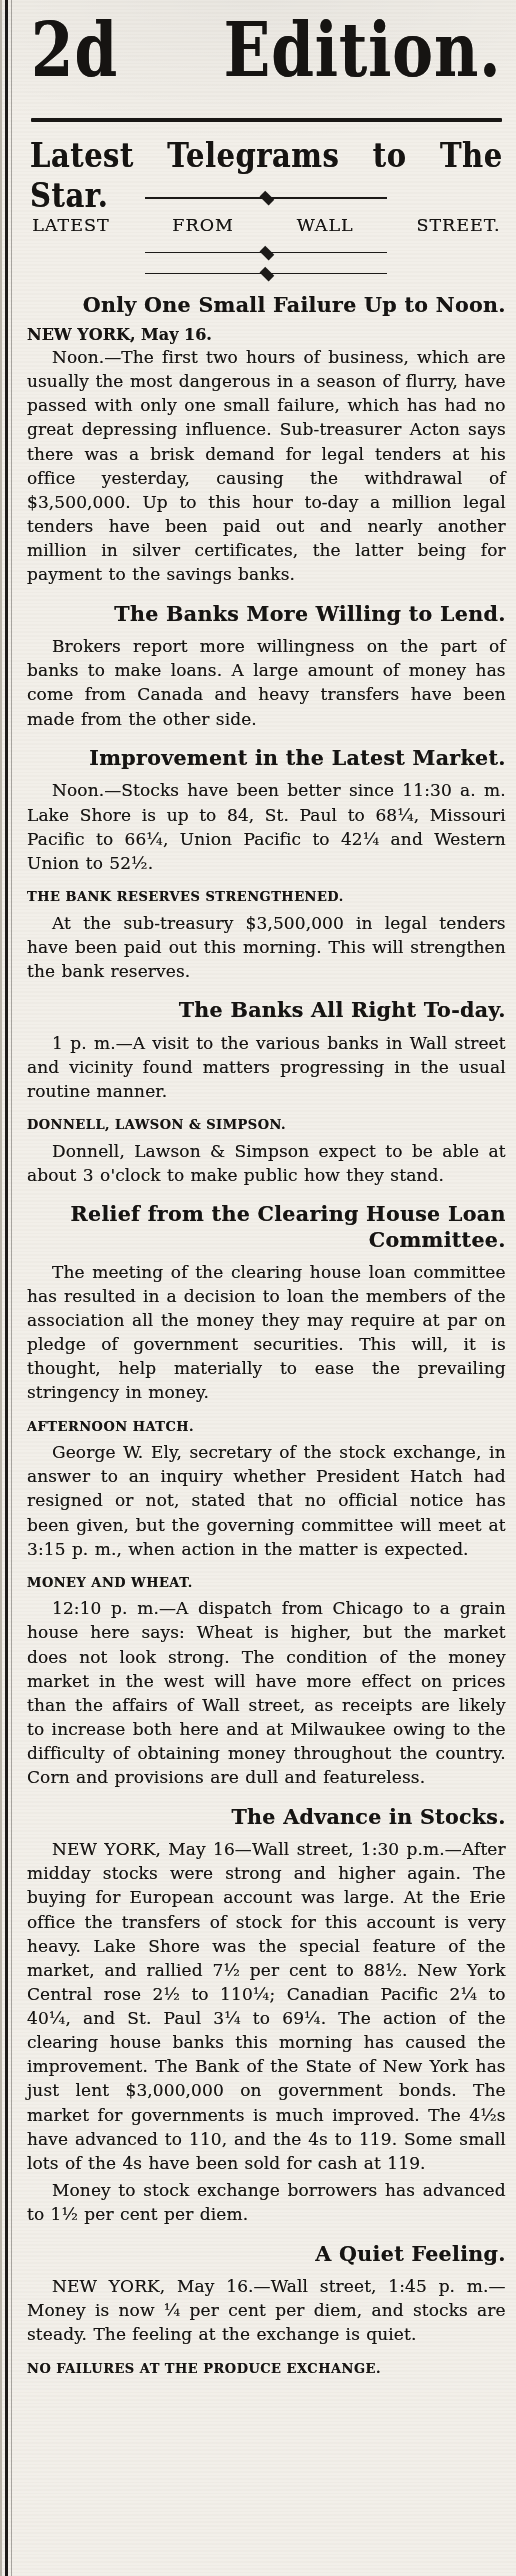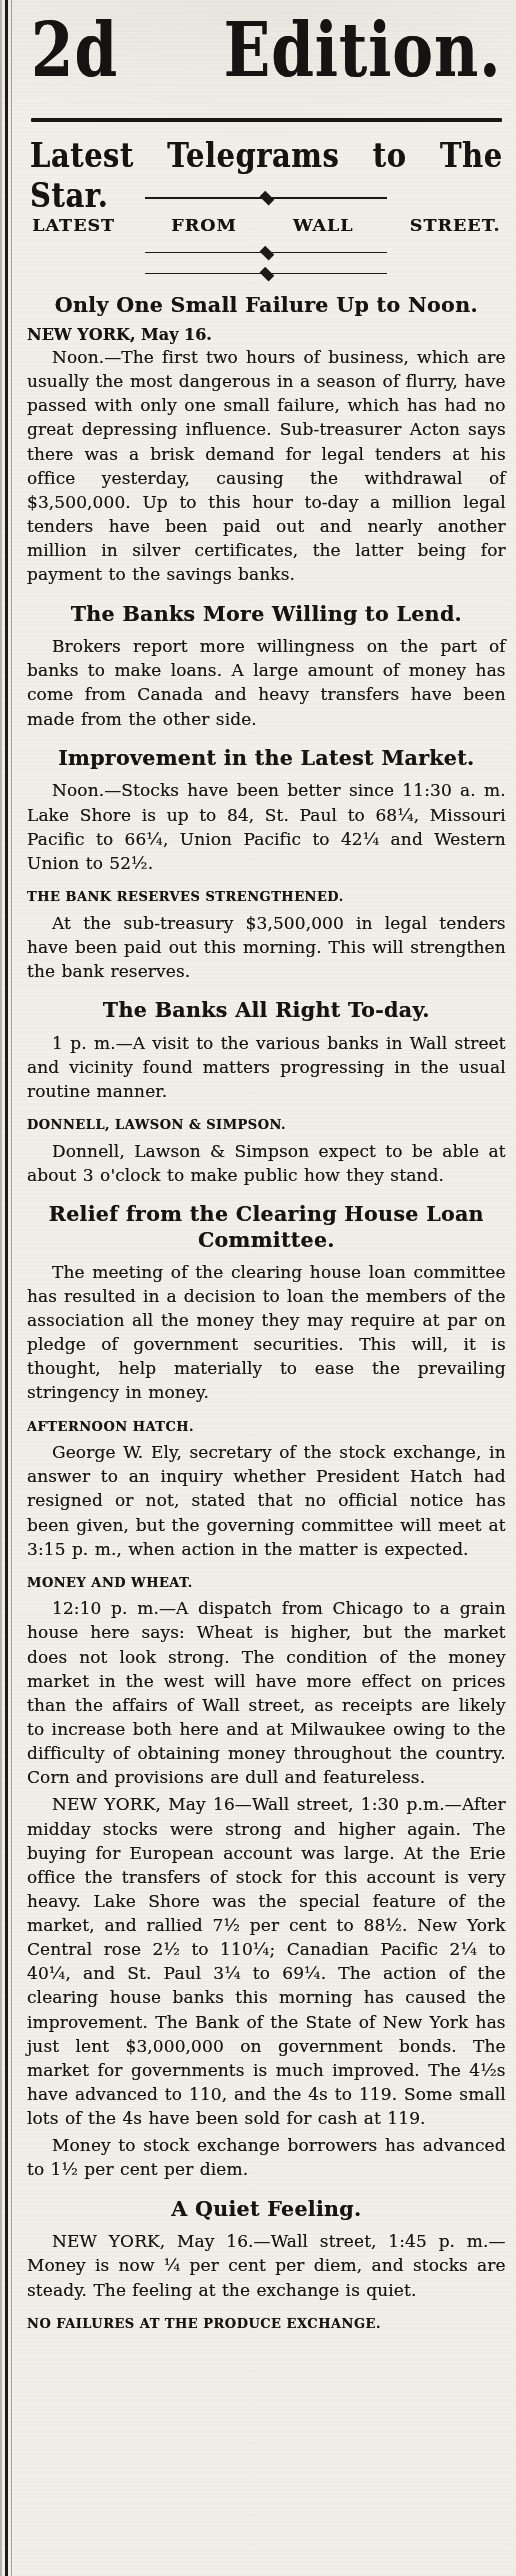--- a/index.html
+++ b/index.html
@@ -31,31 +31,31 @@
   .thick-rule{height:4.6px;background:#191715;margin:15.5px 4.1px 13.4px 4.1px;border-radius:1px;}
   .banner{
     font-size:29px;font-weight:bold;line-height:1.2;
     text-align:justify;text-align-last:justify;
     letter-spacing:0.5px;padding:0 3.1px;
     transform:scaleY(1.15);transform-origin:center top;
     height:45px;
     text-shadow:0 0 0.5px rgba(0,0,0,.65);
   }
   .spread-head{
-    font-size:17.5px;font-weight:bold;
+    font-size:17.5px;font-weight:normal;
     text-align:justify;text-align-last:justify;
     letter-spacing:1px;padding:0 5.2px;
     text-shadow:0 0 0.4px rgba(0,0,0,.6);
   }
   .divider{display:flex;align-items:center;justify-content:center;margin:13.4px auto;width:242px;}
   .divider .dline{flex:1;height:1.5px;background:#1c1a18;}
   .divider .diamond{width:7.7px;height:7.7px;background:#1c1a18;transform:rotate(45deg) scaleX(1.6);margin:0 1px;}
 
   .head-lg{
-    font-size:20.6px;font-weight:bold;text-align:center;
+    font-size:20.6px;font-weight:bold;text-align:right;
     margin:15.5px 0 7.2px 0;line-height:1.22;letter-spacing:0.3px;
     text-shadow:0 0 0.4px rgba(0,0,0,.6);
   }
   .head-sm{
     font-size:13px;font-weight:bold;text-align:left;
     margin:14.4px 0 6.2px 0;letter-spacing:0.5px;
     text-shadow:0 0 0.3px rgba(0,0,0,.55);
   }
   .dateline{
     font-size:16px;font-weight:bold;text-align:left;
@@ -145,20 +145,21 @@
       <h3 class="head-sm">AFTERNOON HATCH.</h3>
       <p class="body-para">George W. Ely, secretary of the stock exchange, in answer to an inquiry whether President Hatch had resigned or not, stated that no official notice has been given, but the governing committee will meet at 3:15 p. m., when action in the matter is expected.</p>
     </section>
 
     <section>
       <h3 class="head-sm">MONEY AND WHEAT.</h3>
       <p class="body-para">12:10 p. m.—A dispatch from Chicago to a grain house here says: Wheat is higher, but the market does not look strong. The condition of the money market in the west will have more effect on prices than the affairs of Wall street, as receipts are likely to increase both here and at Milwaukee owing to the difficulty of obtaining money throughout the country. Corn and provisions are dull and featureless.</p>
     </section>
 
     <section>
+      <h3 class="head-lg">The Advance in Stocks.</h3>
       <p class="body-para">NEW YORK, May 16—Wall street, 1:30 p.m.—After midday stocks were strong and higher again. The buying for European account was large. At the Erie office the transfers of stock for this account is very heavy. Lake Shore was the special feature of the market, and rallied 7½ per cent to 88½. New York Central rose 2½ to 110¼; Canadian Pacific 2¼ to 40¼, and St. Paul 3¼ to 69¼. The action of the clearing house banks this morning has caused the improvement. The Bank of the State of New York has just lent $3,000,000 on government bonds. The market for governments is much improved. The 4½s have advanced to 110, and the 4s to 119. Some small lots of the 4s have been sold for cash at 119.</p>
       <p class="body-para">Money to stock exchange borrowers has advanced to 1½ per cent per diem.</p>
     </section>
 
     <section>
       <h3 class="head-lg">A Quiet Feeling.</h3>
       <p class="body-para">NEW YORK, May 16.—Wall street, 1:45 p. m.—Money is now ¼ per cent per diem, and stocks are steady. The feeling at the exchange is quiet.</p>
     </section>
 
     <section>

